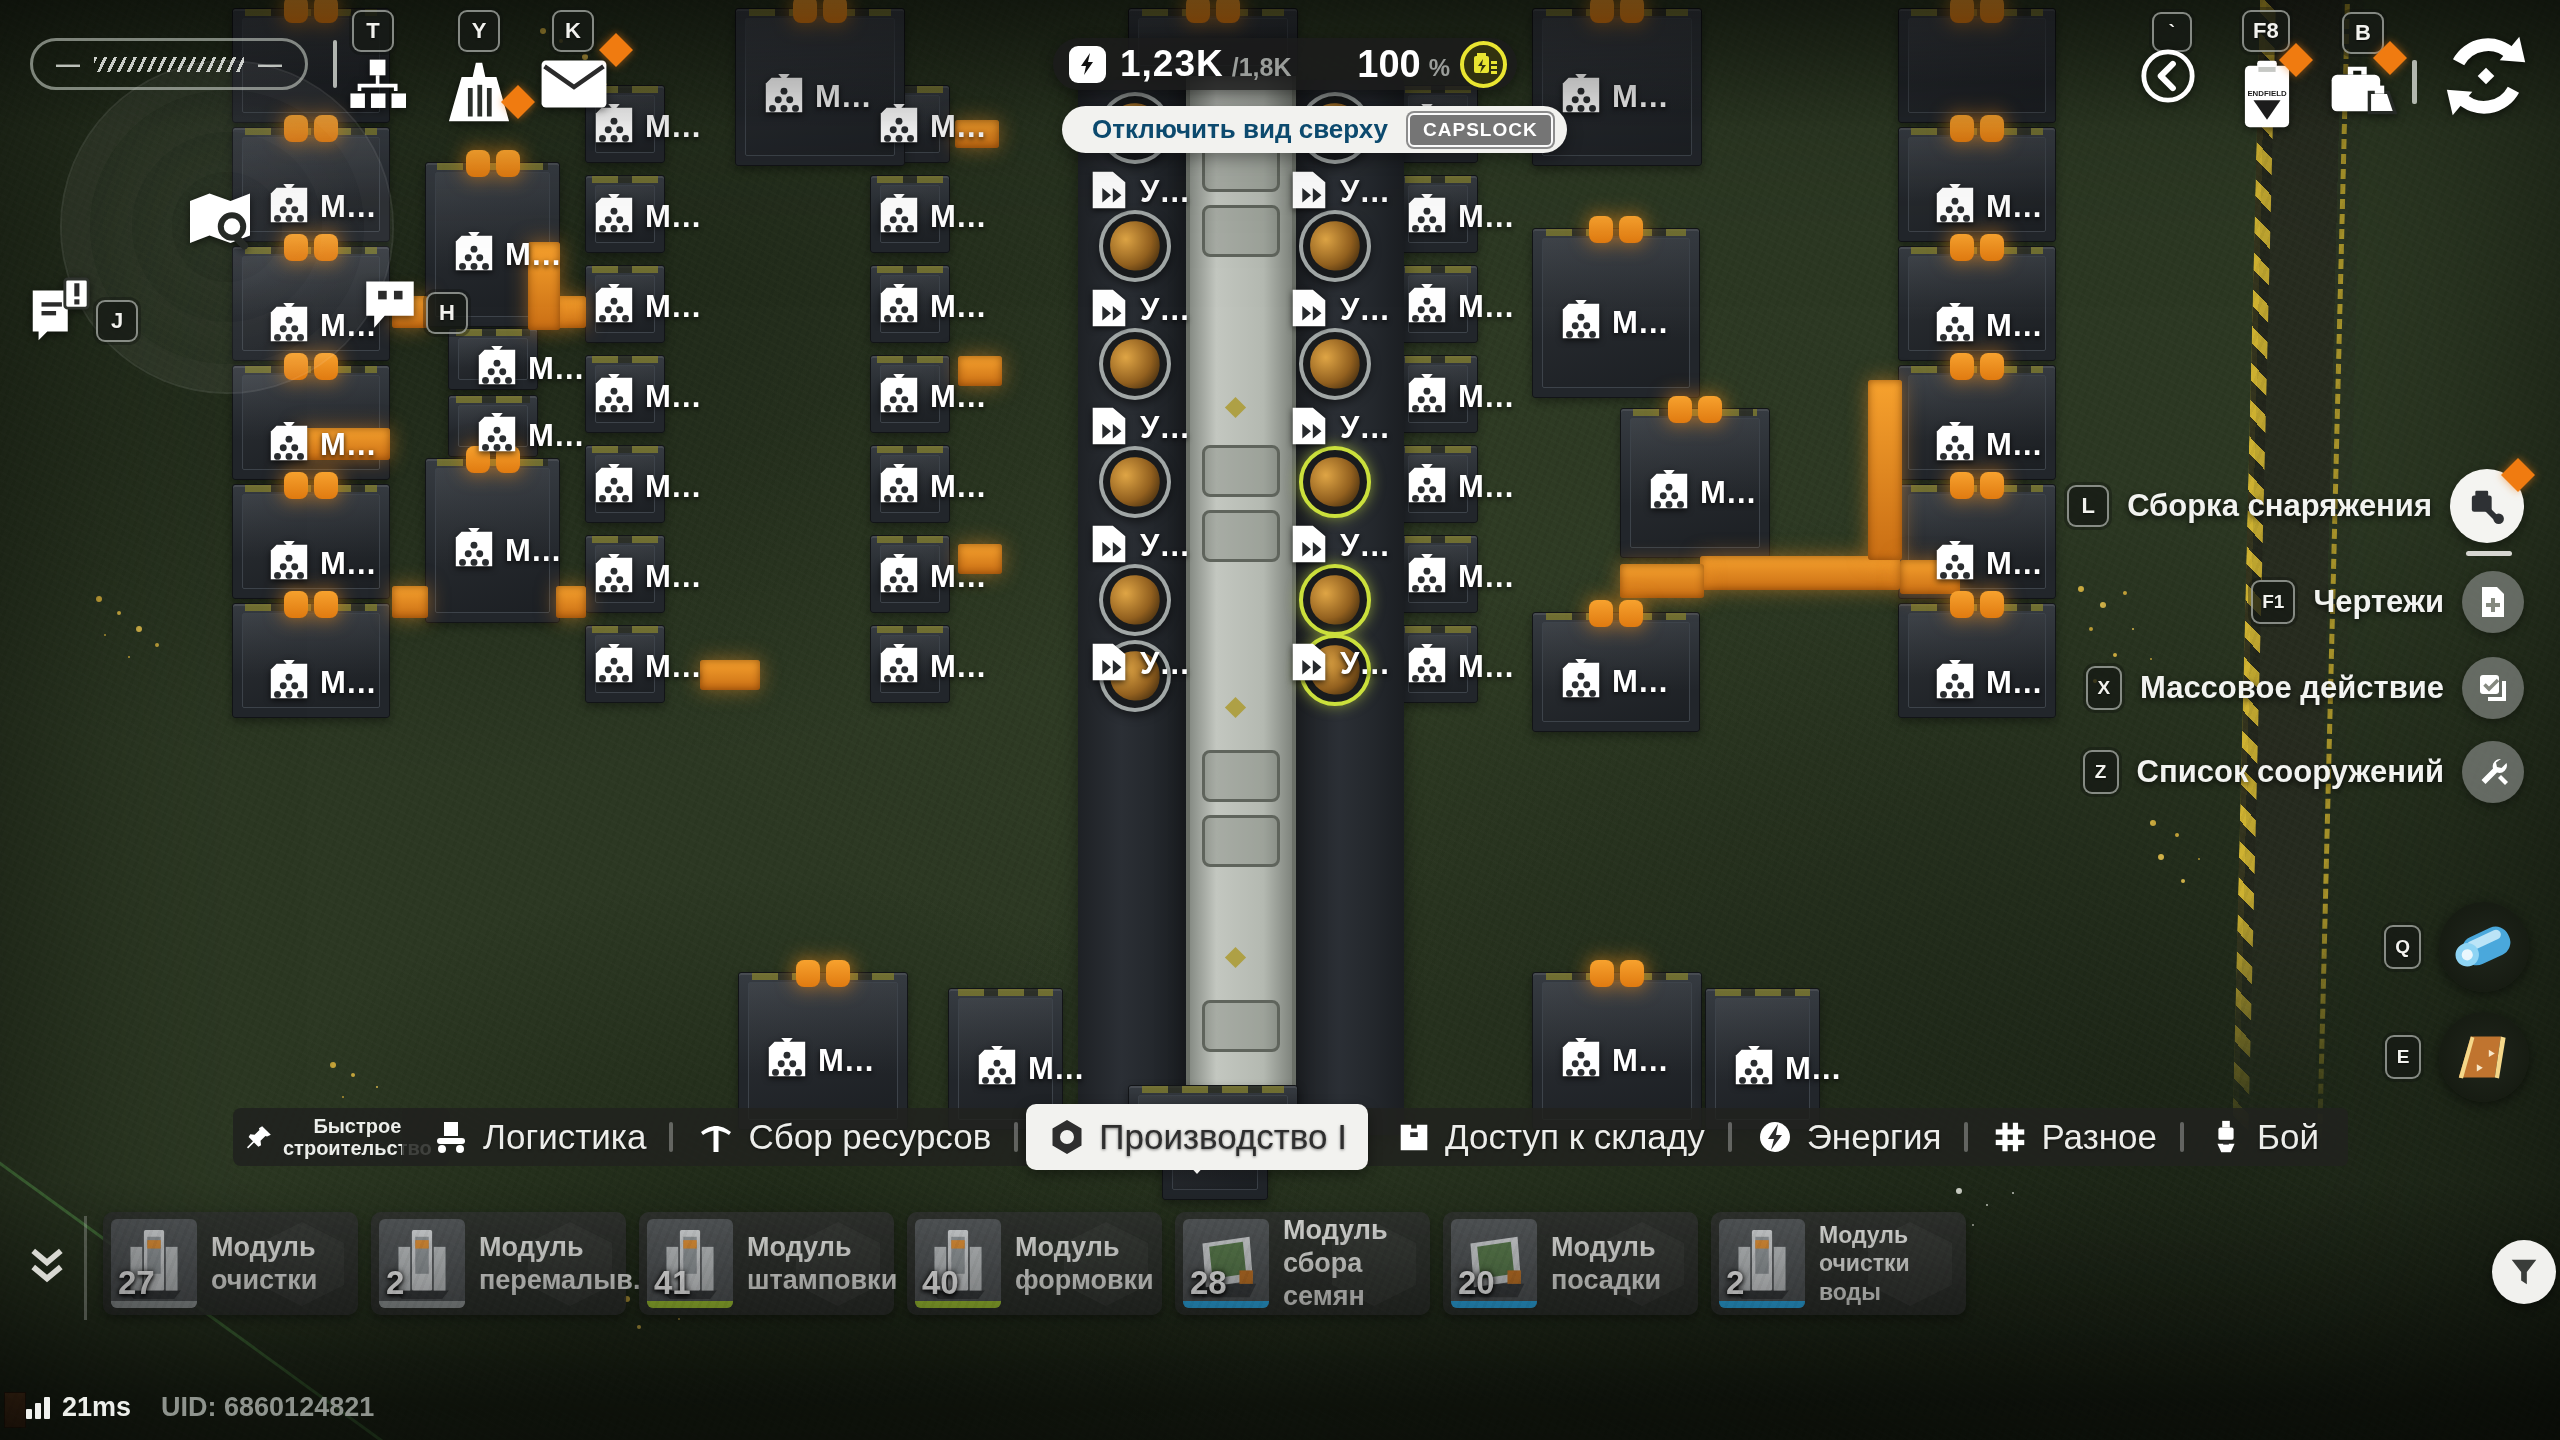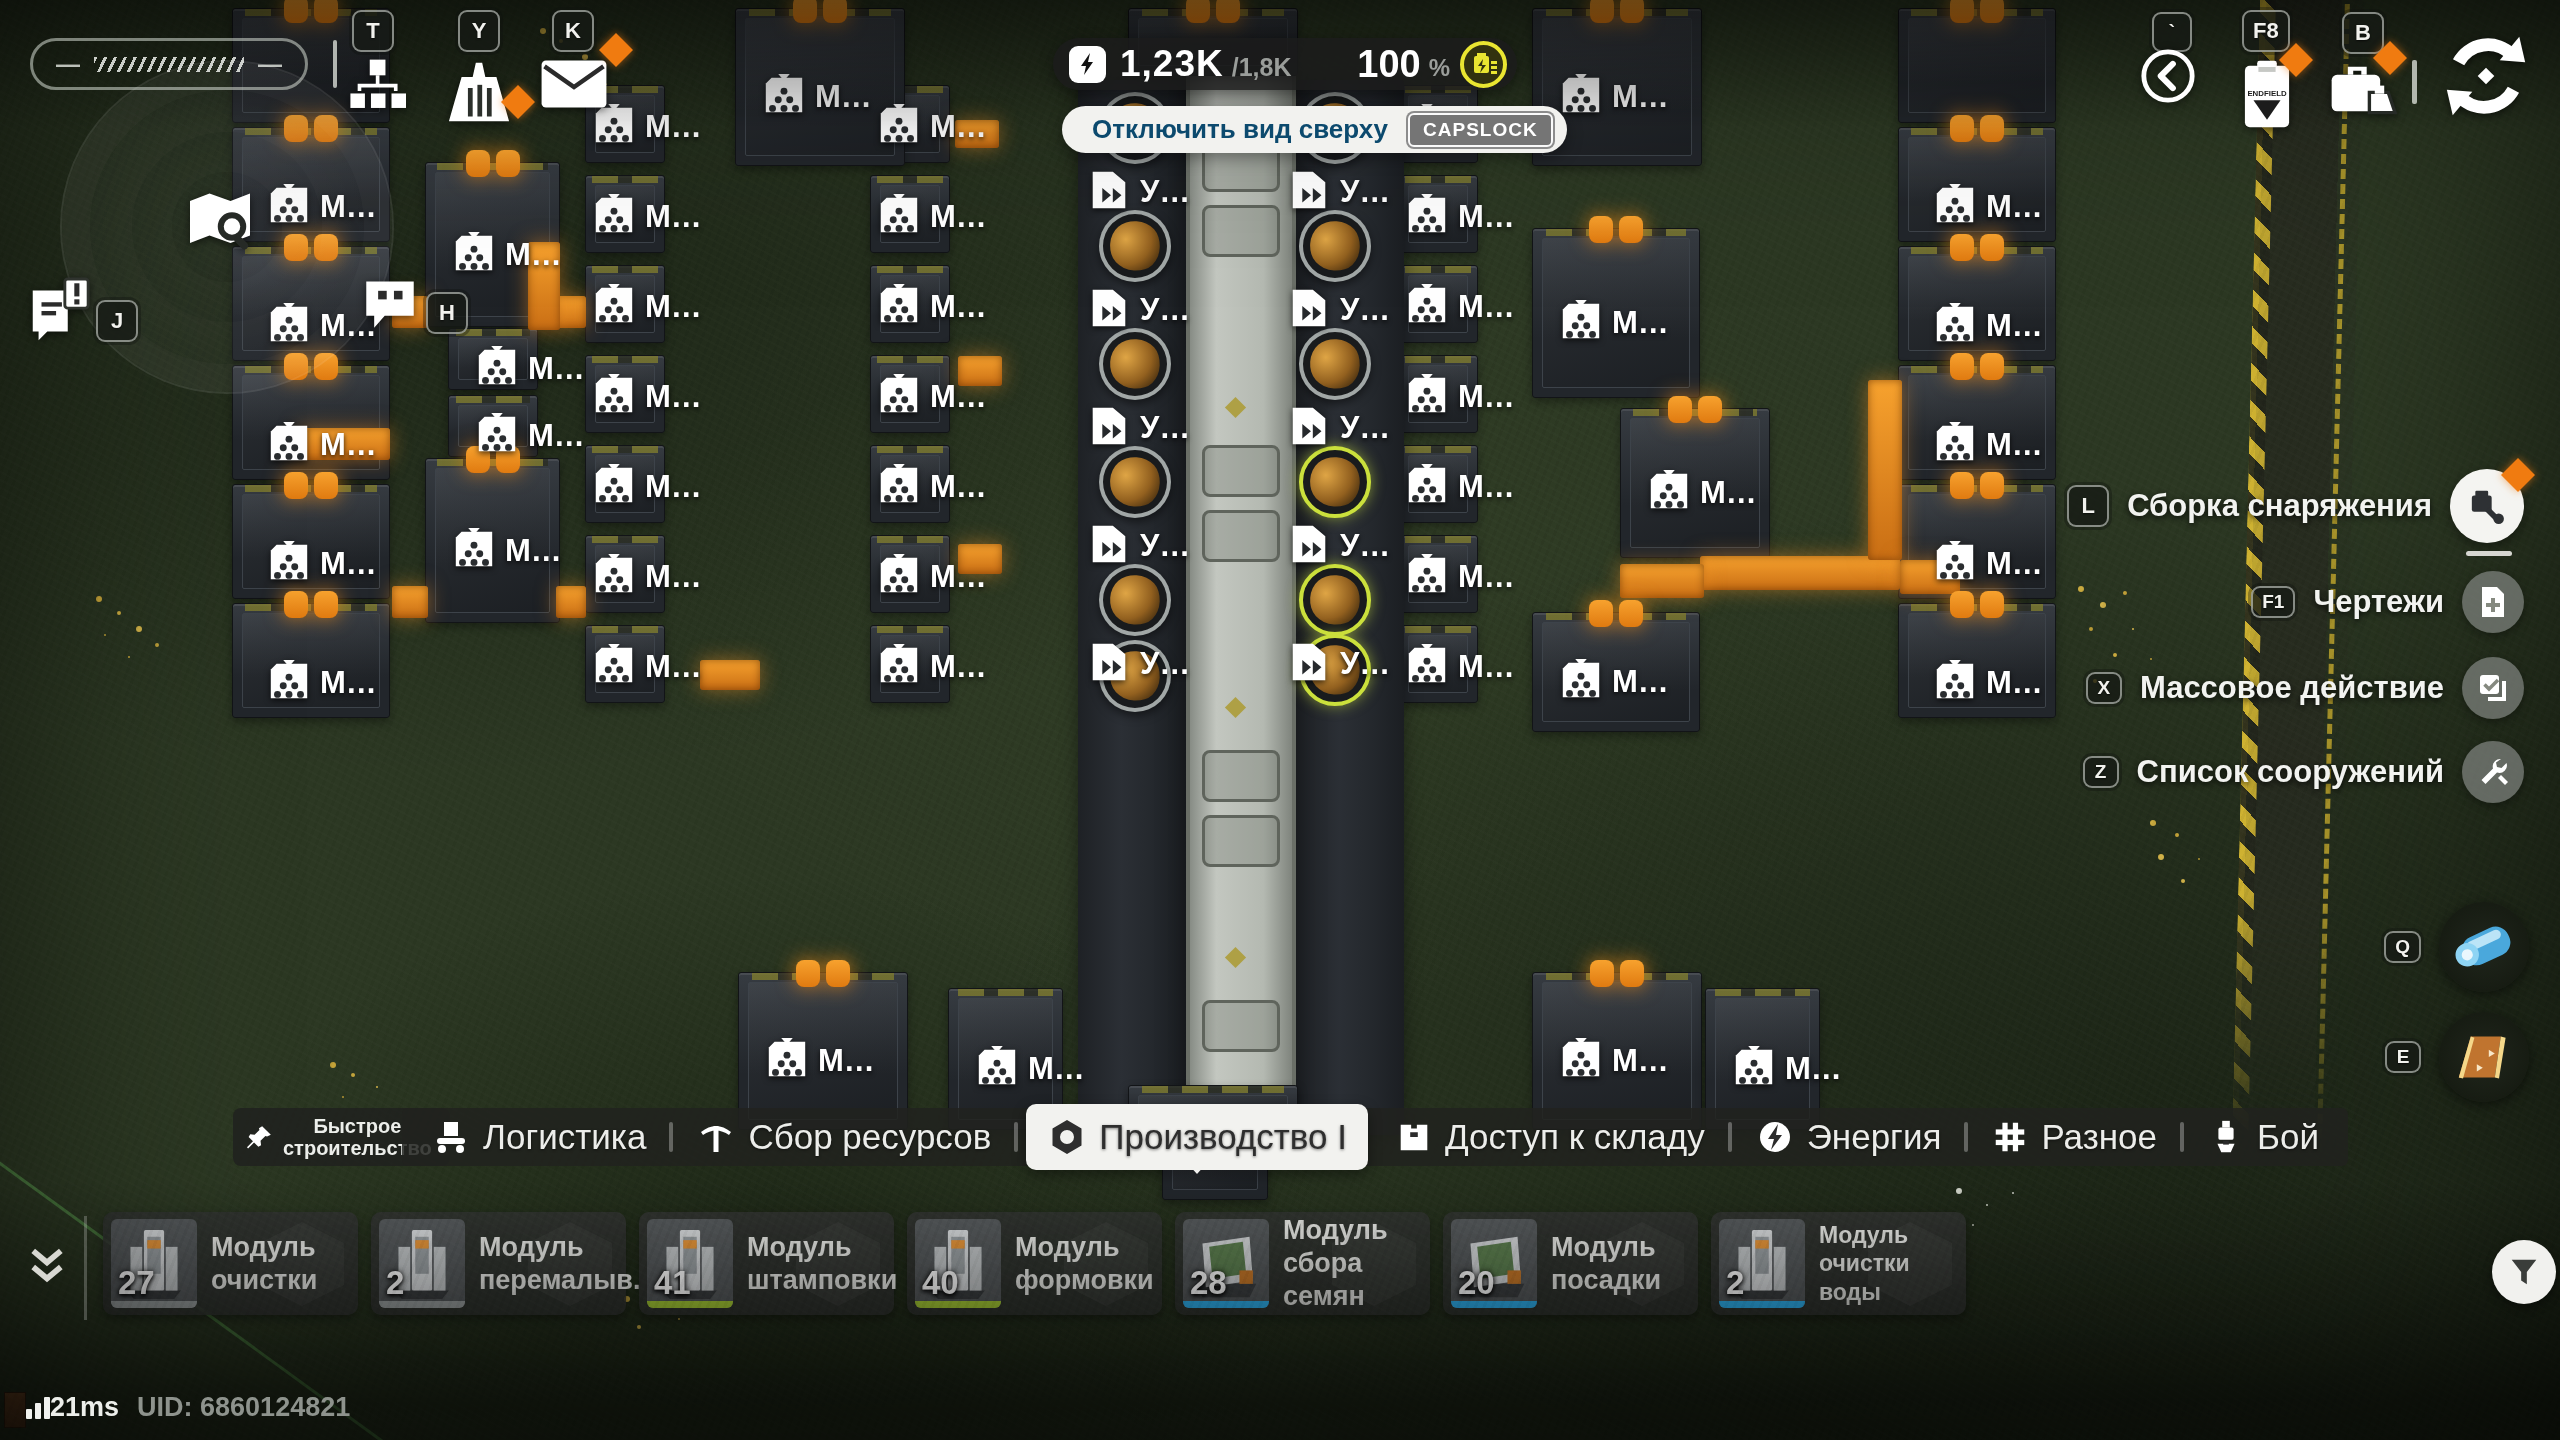--- a/index.html
+++ b/index.html
@@ -54,21 +54,21 @@
   .road::after{content:"";position:absolute;right:14px;top:0;height:100%;border-right:5px dashed #c8ad2e;opacity:.8}
   .laser{position:absolute;left:-60px;top:1118px;width:640px;height:3px;background:rgba(96,170,84,.55);
       transform:rotate(36deg);transform-origin:left top}
   .flw{position:absolute;width:6px;height:6px;border-radius:50%}
   
   .hud{z-index:50}
   .key{display:inline-flex;align-items:center;justify-content:center;min-width:42px;height:42px;padding:0 9px;
       border-radius:9px;border:2px solid rgba(225,230,224,.55);background:rgba(22,25,21,.78);
       color:#f2f2ee;font-size:22px;font-weight:700;box-shadow:0 0 0 3px rgba(15,17,14,.35);
       text-shadow:0 1px 2px rgba(0,0,0,.6)}
-  .key.sm{min-width:36px;height:32px;font-size:19px}
+  .key.sm{min-width:36px;height:44px;font-size:19px}
   .diam{position:absolute;width:24px;height:24px;background:#f07b10;transform:rotate(45deg);
       box-shadow:0 0 8px rgba(240,123,16,.6)}
   .vsep{position:absolute;background:rgba(228,232,226,.75);border-radius:2px}
   .icoBtn{position:absolute;display:flex;align-items:center;justify-content:center;cursor:pointer}
   .icoBtn svg{filter:drop-shadow(0 2px 4px rgba(0,0,0,.6))}
   
   .compass{position:absolute;left:30px;top:38px;width:278px;height:52px;border:3px solid rgba(214,220,212,.55);
       border-radius:26px;display:flex;align-items:center;justify-content:center;gap:14px}
   .cdash{color:rgba(230,234,228,.8);font-size:24px;font-weight:700}
   .cstripes{width:150px;height:15px;background:repeating-linear-gradient(115deg, rgba(235,238,233,.85) 0 3px, transparent 3px 9px)}
@@ -127,21 +127,21 @@
   .cico svg{position:absolute;left:6px;top:4px;width:74px;height:78px}
   .ccount{position:absolute;left:7px;bottom:6px;font-size:33px;font-weight:700;color:#fff;
       text-shadow:0 2px 4px rgba(0,0,0,.95), 0 0 6px rgba(0,0,0,.8)}
   .cline{position:absolute;left:0;bottom:0;width:100%;height:7px;background:#9aa0a0}
   .ctxt{display:flex;flex-direction:column;margin-left:14px;line-height:1.22;font-size:27px;color:#e9eae6;font-weight:600}
   .ctxt.sm{font-size:23px}
   .filter{position:absolute;left:2492px;top:1240px;width:64px;height:64px;border-radius:50%;background:#f1f1ee;
       display:flex;align-items:center;justify-content:center;cursor:pointer;box-shadow:0 4px 10px rgba(0,0,0,.4)}
   .mvsep{position:absolute;left:84px;top:1216px;width:3px;height:104px;background:rgba(255,255,255,.22)}
   
-  .status{position:absolute;left:26px;top:1392px;display:flex;align-items:center;}
+  .status{position:absolute;left:26px;top:1392px;display:flex;align-items:center;gap:12px}
   .sig{display:flex;align-items:flex-end;gap:3px}
   .sig i{display:block;width:6px;background:#f0f1ee;border-radius:1px}
   .ping{font-size:27px;font-weight:600;color:#eceeea}
   .uid{font-size:27px;font-weight:600;color:#8e938d;margin-left:18px}
   .crateMini{position:absolute;left:4px;top:1392px;width:22px;height:36px;background:linear-gradient(180deg,#7a4e28,#5a3a1e);border:1px solid #3a2512}
 </style>
 </head>
 <body>
 
 <div class="stage">

